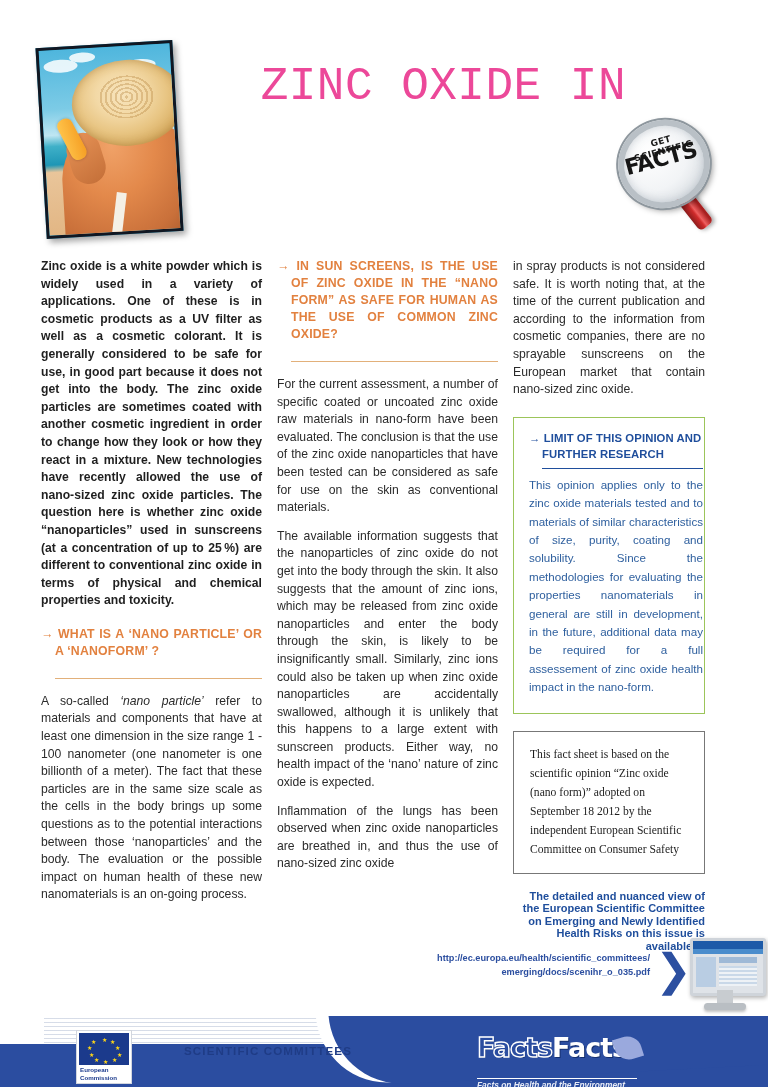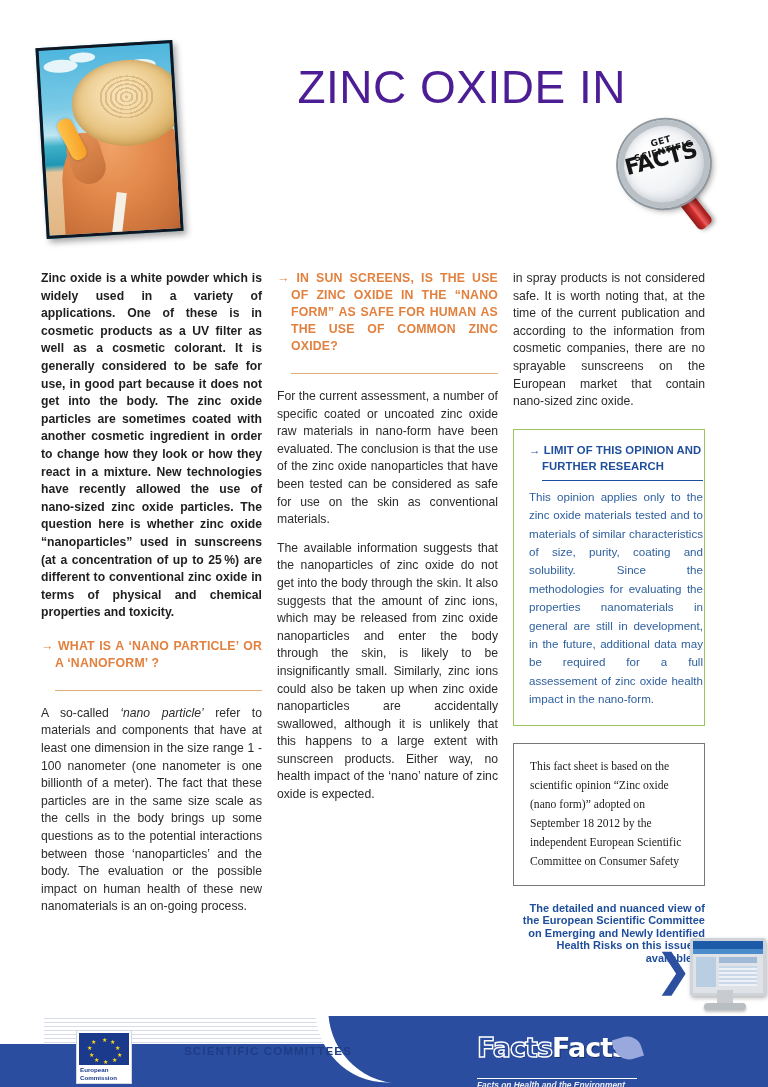--- a/index.html
+++ b/index.html
@@ -40,24 +40,24 @@
     border-radius:56px 40px 0 0;
   }
   .hp-arm{position:absolute;left:24px;top:84px;width:34px;height:52px;border-radius:18px;
     background:linear-gradient(160deg,#e79357,#c46f38);transform:rotate(-14deg);}
   .hp-tube{position:absolute;left:20px;top:68px;width:16px;height:44px;border-radius:7px;
     background:linear-gradient(100deg,#ffc64d,#f59d22);transform:rotate(-24deg);box-shadow:0 0 3px rgba(0,0,0,.25);}
   .hp-strap{position:absolute;left:66px;top:146px;width:10px;height:42px;background:#f4f0e6;transform:rotate(10deg);}
 
   .title{
     position:absolute;left:186px;top:54px;width:440px;
-    color:#4c1d95;
+    color:#ec4899;
     font-size:46px;line-height:66px;letter-spacing:0.5px;
     font-weight:400;text-align:right;
-    font-family:Liberation Sans, sans-serif;
+    font-family:Liberation Mono, monospace;
   }
   .title .l2{display:block;}
 
   
   .magnifier{position:absolute;left:616px;top:118px;width:110px;height:112px;}
   .mg-lens{
     position:absolute;left:2px;top:2px;width:80px;height:76px;border-radius:50%;
     background:radial-gradient(circle at 36% 30%,#ffffff 0%,#f2f4f6 52%,#dfe3e7 78%,#cbd1d6 100%);
     border:6px solid #b9c0c6;
     box-shadow:0 0 0 2px #8e979e,2px 3px 6px rgba(0,0,0,.4),inset 0 0 10px rgba(120,135,150,.35);
@@ -68,21 +68,21 @@
   .mg-txt2{position:absolute;left:4px;top:28px;width:82px;text-align:center;font-size:22px;
     font-weight:700;color:#161616;letter-spacing:-.5px;transform:rotate(-15deg);font-family:"DejaVu Sans",sans-serif;}
   .mg-handle{position:absolute;left:66px;top:60px;width:17px;height:54px;border-radius:5px;
     background:linear-gradient(90deg,#8d1c1c,#cf2b2b 38%,#ef5f5f 52%,#a82020 88%);
     transform:rotate(-38deg);box-shadow:2px 2px 4px rgba(0,0,0,.35);}
   .mg-ferrule{position:absolute;left:62px;top:54px;width:17px;height:14px;border-radius:3px;
     background:linear-gradient(90deg,#9aa2a8,#e6eaec 45%,#8d969c);transform:rotate(-38deg);}
 
   
   .columns{position:absolute;left:0;top:258px;width:768px;}
-  .col{position:absolute;top:12px;}
+  .col{position:absolute;top:0;}
   .col1{left:41px;width:221px;}
   .col2{left:277px;width:221px;}
   .col3{left:513px;width:192px;}
 
   p{margin:0 0 11px 0;}
   .body-text{
     font-size:12.2px;line-height:17.6px;color:#2b2b2b;text-align:justify;
   }
   .bold-lead{
     font-weight:700;color:#1f1f1f;
@@ -219,38 +219,43 @@
       <p class="body-text"><span>A so-called </span><span class="it">‘nano particle’</span><span> refer to materials and components that have at least one dimension in the size range 1 - 100 nanometer (one nanometer is one billionth of a meter). The fact that these particles are in the same size scale as the cells in the body brings up some questions as to the potential interactions between those ‘nanoparticles’ and the body. The evaluation or the possible impact on human health of these new nanomaterials is an on-going process.</span></p>
     </div>
 
     <div class="col col2">
       <div class="sec-wrap">
         <h2 class="sec"><span class="arrow">→&nbsp;</span><span>IN SUN SCREENS, IS THE USE OF ZINC OXIDE IN THE “NANO FORM” AS SAFE FOR HUMAN AS THE USE OF COMMON ZINC OXIDE?</span></h2>
       </div>
 
       <p class="body-text">For the current assessment, a number of specific coated or uncoated zinc oxide raw materials in nano-form have been evaluated. The conclusion is that the use of the zinc oxide nanoparticles that have been tested can be considered as safe for use on the skin as conventional materials.</p>
       <p class="body-text">The available information suggests that the nanoparticles of zinc oxide do not get into the body through the skin. It also suggests that the amount of zinc ions, which may be released from zinc oxide nanoparticles and enter the body through the skin, is likely to be insignificantly small. Similarly, zinc ions could also be taken up when zinc oxide nanoparticles are accidentally swallowed, although it is unlikely that this happens to a large extent with sunscreen products. Either way, no health impact of the ‘nano’ nature of zinc oxide is expected.</p>
+      <p class="body-text">Inflammation of the lungs has been observed when zinc oxide nanoparticles are breathed in, and thus the use of nano-sized zinc oxide</p>
     </div>
 
     <div class="col col3">
       <p class="body-text">in spray products is not considered safe. It is worth noting that, at the time of the current publication and according to the information from cosmetic companies, there are no sprayable sunscreens on the European market that contain nano-sized zinc oxide.</p>
 
       <div class="greenbox">
         <h3><span class="arrow">→&nbsp;</span><span>LIMIT OF THIS OPINION AND FURTHER RESEARCH</span></h3>
         <p>This opinion applies only to the zinc oxide materials tested and to materials of similar characteristics of size, purity, coating and solubility. Since the methodologies for evaluating the properties nanomaterials in general are still in development, in the future, additional data may be required for a full assessement of zinc oxide health impact in the nano-form.</p>
       </div>
 
       <div class="greybox">
         <p>This fact sheet is based on the scientific opinion “Zinc oxide (nano form)” adopted on September 18 2012 by the independent European Scientific Committee on Consumer Safety</p>
       </div>
 
       <div class="note">The detailed and nuanced view of the European Scientific Committee on Emerging and Newly Identified Health Risks on this issue is available at</div>
     </div>
   </div>
 
+  <div class="url">
+    <span>http://ec.europa.eu/health/scientific_committees/</span><br>
+    <span>emerging/docs/scenihr_o_035.pdf</span>
+  </div>
 
   <div class="chevron">❯</div>
 
   <div class="monitor">
     <div class="mon-screen">
       <div class="mon-bar"></div>
       <div class="mon-bar2"></div>
       <div class="mon-left"></div>
       <div class="mon-mid"></div>
       <div class="mon-mid2"></div>

